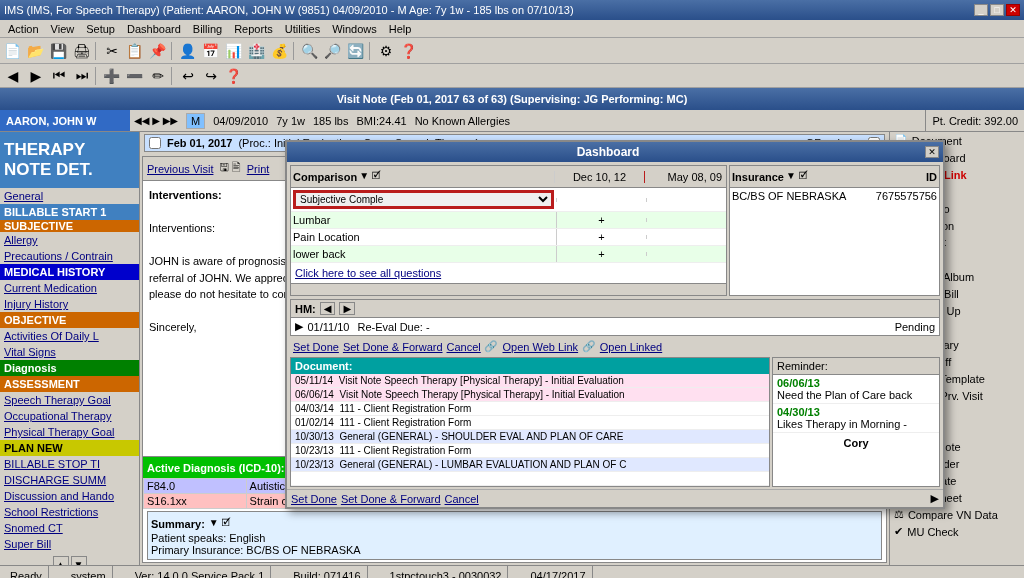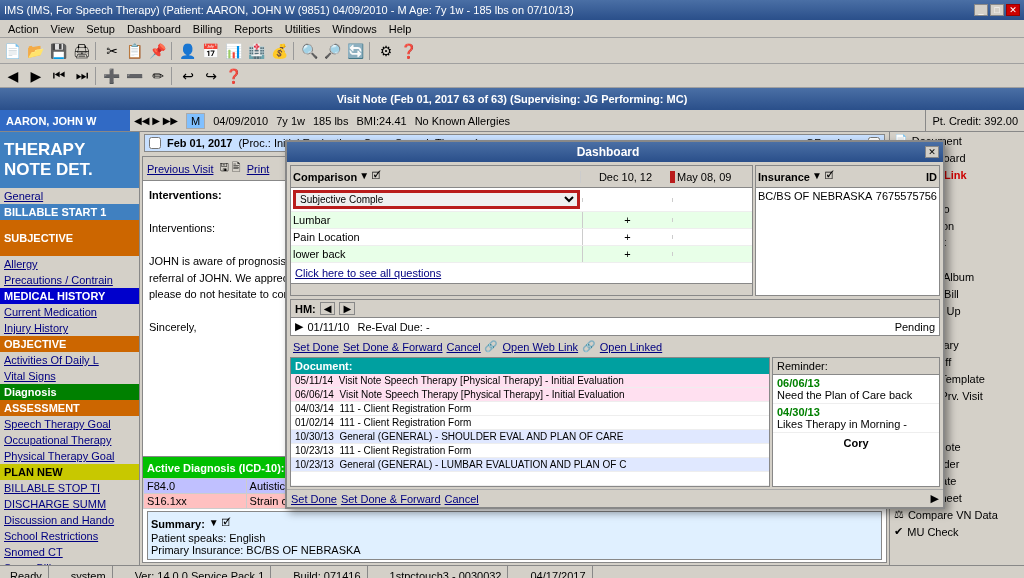--- a/index.html
+++ b/index.html
@@ -158,21 +158,21 @@
   </div>
   <div class="patient-credit">Pt. Credit: 392.00</div>
 </div>
 
 <div class="main-area" style="position:relative;">
 
   <div class="left-sidebar">
     <div class="sidebar-header">THERAPY NOTE DET.</div>
     <div class="sidebar-item">General</div>
     <div style="background:#4080c0;color:white;padding:2px 4px;font-size:11px;font-weight:bold;">BILLABLE START 1</div>
-    <div style="background:#cc6600;color:white;padding:12px 4px;font-size:11px;font-weight:bold;">SUBJECTIVE</div>
+    <div style="background:#cc6600;color:white;padding:0 4px;font-size:11px;font-weight:bold;">SUBJECTIVE</div>
     <div class="sidebar-item">Allergy</div>
     <div class="sidebar-item">Precautions / Contrain</div>
     <div style="background:#0000cc;color:white;padding:2px 4px;font-size:11px;font-weight:bold;">MEDICAL HISTORY</div>
     <div class="sidebar-item">Current Medication</div>
     <div class="sidebar-item">Injury History</div>
     <div style="background:#cc6600;color:white;padding:2px 4px;font-size:11px;font-weight:bold;">OBJECTIVE</div>
     <div class="sidebar-item">Activities Of Daily L</div>
     <div class="sidebar-item">Vital Signs</div>
     <div style="background:#008000;color:white;padding:2px 4px;font-size:11px;font-weight:bold;">Diagnosis</div>
     <div style="background:#cc6600;color:white;padding:2px 4px;font-size:11px;font-weight:bold;">ASSESSMENT</div>
@@ -263,21 +263,21 @@
     </div>
 
     <div style="display:flex;margin:3px;gap:2px;">
 
       <div style="flex:1;border:1px solid #888;background:white;">
         <div style="background:#d4d0c8;border-bottom:1px solid #888;display:flex;align-items:center;padding:2px;">
           <span style="font-size:11px;font-weight:bold;">Comparison</span>
           <span style="font-size:10px;margin-left:2px;">▼ 🗹</span>
           <span style="flex:1;"></span>
           <span style="width:90px;text-align:center;border-left:1px solid #ccc;font-size:11px;padding:0 2px;">Dec 10, 12</span>
-          <span style="width:80px;text-align:left;border-left:5px solid #b91c1c;font-size:11px;padding:0 2px;">May 08, 09</span>
+          <span style="width:80px;text-align:right;border-left:1px solid #b91c1c;font-size:11px;padding:0 2px;">May 08, 09</span>
         </div>
 
         <div style="display:flex;border-bottom:1px solid #eee;align-items:center;">
           <div style="flex:1;padding:2px;font-size:11px;">
             <select style="font-size:10px;width:100%;border:3px solid #b91c1c;"><option>Subjective Comple</option></select>
           </div>
           <div style="width:90px;text-align:center;border-left:1px solid #ccc;padding:2px;font-size:11px;"></div>
           <div style="width:80px;text-align:center;border-left:1px solid #ccc;padding:2px;font-size:11px;"></div>
         </div>
 
@@ -298,21 +298,21 @@
           <div style="width:90px;text-align:center;border-left:1px solid #ccc;padding:2px;font-size:11px;background:#e8ffe8;">+</div>
           <div style="width:80px;text-align:center;border-left:1px solid #ccc;padding:2px;font-size:11px;background:#e8ffe8;"></div>
         </div>
         <div style="padding:4px;font-size:11px;">
           <span class="blue-link">Click here to see all questions</span>
         </div>
 
         <div style="height:12px;background:#d4d0c8;border-top:1px solid #888;"></div>
       </div>
 
-      <div style="width:185px;border:1px solid #888;background:white;">
+      <div style="width:211px;border:1px solid #888;background:white;">
         <div style="background:#d4d0c8;border-bottom:1px solid #888;display:flex;align-items:center;padding:2px;">
           <span style="font-size:11px;font-weight:bold;">Insurance</span>
           <span style="font-size:10px;margin-left:2px;">▼ 🗹</span>
           <span style="flex:1;"></span>
           <span style="font-size:11px;font-weight:bold;">ID</span>
         </div>
         <div style="display:flex;padding:2px;font-size:11px;">
           <span style="flex:1;">BC/BS OF NEBRASKA</span>
           <span>7675575756</span>
         </div>

